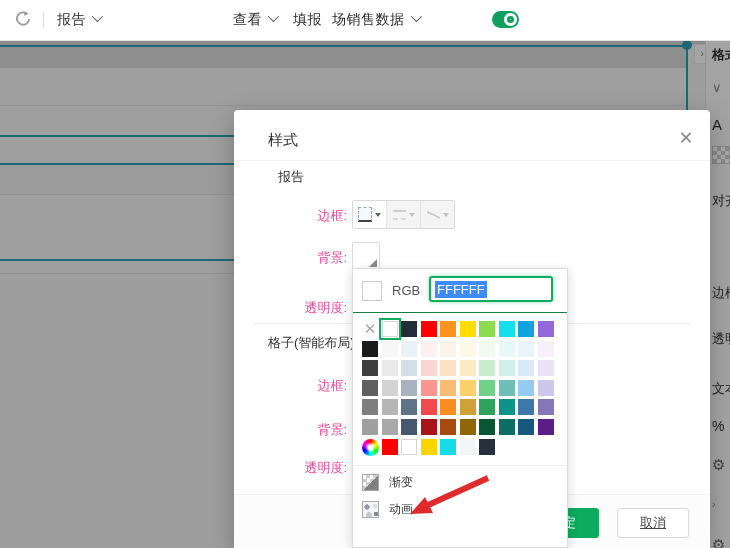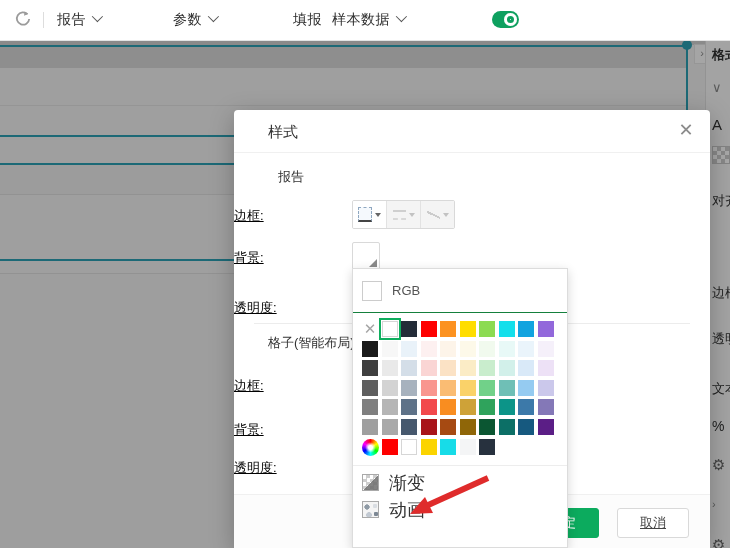--- a/index.html
+++ b/index.html
@@ -50,26 +50,26 @@
   .collapse-chip{position:absolute;right:20px;top:4px;width:14px;height:18px;background:#fbfbfb;
            border:1px solid #e4e4e4;color:#8a8a8a;font-size:11px;line-height:16px;text-align:center;}
   .sb-checker{position:absolute;left:6px;width:16px;height:16px;border:1px solid #c9c9c9;
            background:conic-gradient(#cfcfcf 0 25%,#fff 0 50%,#cfcfcf 0 75%,#fff 0) 0 0/8px 8px;}
 
   .dim{position:absolute;left:0;top:40px;width:730px;height:508px;background:rgba(0,0,0,.34);z-index:5;}
 
   
   .modal{position:absolute;left:234px;top:110px;width:476px;height:438px;background:#fff;
          border-radius:4px 4px 0 0;box-shadow:0 6px 24px rgba(0,0,0,.25);z-index:10;}
-  .modal-header{position:absolute;left:0;top:0;width:100%;height:42px;border-bottom:1px solid #f0f0f0;}
+  .modal-header{position:absolute;left:0;top:8px;width:100%;height:42px;border-bottom:1px solid #f0f0f0;}
   .modal-title{position:absolute;left:34px;top:13px;font-size:15px;color:#333;}
   .modal-close{position:absolute;right:12px;top:8px;width:24px;height:24px;color:#8c8c8c;
          font-size:18px;line-height:24px;text-align:center;cursor:pointer;}
   .sect-h{position:absolute;font-size:13px;color:#333;}
-  .f-label{position:absolute;width:113px;font-size:13px;color:#000000;text-decoration:underline;}
+  .f-label{position:absolute;width:113px;text-align:right;font-size:13px;color:#ec4899;}
   .sep{position:absolute;left:20px;right:20px;height:1px;background:#ececec;}
 
   .btn-group{position:absolute;left:118px;top:90px;display:flex;border:1px solid #d9d9d9;
              border-radius:2px;overflow:hidden;}
   .bg-btn{width:33px;height:27px;display:flex;align-items:center;justify-content:center;gap:3px;
           background:#fff;border-right:1px solid #e2e2e2;cursor:pointer;}
   .bg-btn:last-child{border-right:none;}
   .bg-btn.disabled{background:#f4f4f4;cursor:default;}
   .caret{width:0;height:0;border-left:3.5px solid transparent;border-right:3.5px solid transparent;
          border-top:4px solid #666;}
@@ -112,21 +112,21 @@
         font-weight:bold;line-height:16px;}
   .quick{position:absolute;left:9px;top:170px;display:grid;
         grid-template-columns:repeat(7,16px);grid-auto-rows:17px;gap:3.5px;}
   .wheel{width:17px;height:17px;border-radius:50%;
         background:radial-gradient(circle,#ffffff 0 17%,rgba(255,255,255,0) 45%),
         conic-gradient(#ff0000,#ffff00,#00ff00,#00ffff,#0000ff,#ff00ff,#ff0000);}
   .pk-sep{position:absolute;left:0;top:196px;width:100%;height:1px;background:#ededed;}
   .pk-menu{position:absolute;left:0;top:200px;width:100%;}
   .pk-item{position:relative;height:27px;display:flex;align-items:center;padding-left:9px;
         cursor:pointer;}
-  .pk-item .lbl{margin-left:10px;font-size:18px;color:#333;text-align:center;}
+  .pk-item .lbl{margin-left:10px;font-size:12px;color:#333;text-align:center;}
   .ic-box{width:17px;height:17px;box-sizing:border-box;border:1px solid #a9a9a9;}
   .ic-gradient{background:
         linear-gradient(135deg,rgba(120,120,120,0) 52%,rgba(110,110,110,.85) 52%),
         conic-gradient(#cdcdcd 0 25%,#fff 0 50%,#cdcdcd 0 75%,#fff 0) 0 0/7px 7px;}
   .ic-image{border-color:#6f6f6f;background:#fff;position:relative;overflow:hidden;}
   .ic-image:after{content:"";position:absolute;left:1px;bottom:2px;width:0;height:0;
         border-left:7px solid transparent;border-right:7px solid transparent;
         border-bottom:9px solid #5a5a5a;}
   .ic-image:before{content:"";position:absolute;right:1px;bottom:2px;width:0;height:0;
         border-left:5px solid transparent;border-right:4px solid transparent;
@@ -147,29 +147,29 @@
   <div class="menubar">
     <svg class="redo-ic" viewBox="0 0 22 22">
       <path d="M15.5 6.2 A6.2 6.2 0 1 0 17.2 11" fill="none" stroke="currentColor" stroke-width="1.8"></path>
       <path d="M12.6 3.4 l3.6 2.6 -4.2 1.8 z" fill="currentColor"></path>
     </svg>
     <div class="mb-divider"></div>
     <div class="mb-item" style="left:57px">
         <span>报告</span>
         <span class="chev"></span>
       </div>
-    <div class="mb-item" style="left:173px">
-        <span>参数</span>
+    <div class="mb-item" style="left:233px">
+        <span>查看</span>
         <span class="chev"></span>
       </div>
     <div class="mb-item" style="left:293px">
         <span>填报</span>
       </div>
     <div class="mb-item" style="left:332px">
-        <span>样本数据</span>
+        <span>场销售数据</span>
         <span class="chev"></span>
       </div>
     <div class="toggle">
         <div class="knob"></div>
       </div>
   </div>
 
   <div class="workspace">
     <div class="ws-topstrip"></div>
 
@@ -242,20 +242,23 @@
     <div class="modal-footer">
       <div class="btn btn-ok">确定</div>
       <div class="btn btn-cancel">取消</div>
     </div>
   </div>
 
   <div class="popup">
     <div class="rgb-row">
       <div class="rgb-preview"></div>
       <div class="rgb-label">RGB</div>
+      <div class="rgb-input">
+        <span>FFFFFF</span>
+      </div>
     </div>
     <div class="grid">
         <div class="sw sw-x">✕</div>
         <div class="sw sw-white sw-selected" style="background: rgb(255, 255, 255);"></div>
         <div class="sw" style="background: rgb(35, 44, 56);"></div>
         <div class="sw" style="background: rgb(254, 0, 0);"></div>
         <div class="sw" style="background: rgb(252, 146, 32);"></div>
         <div class="sw" style="background: rgb(255, 221, 0);"></div>
         <div class="sw" style="background: rgb(140, 219, 82);"></div>
         <div class="sw" style="background: rgb(20, 223, 235);"></div>

